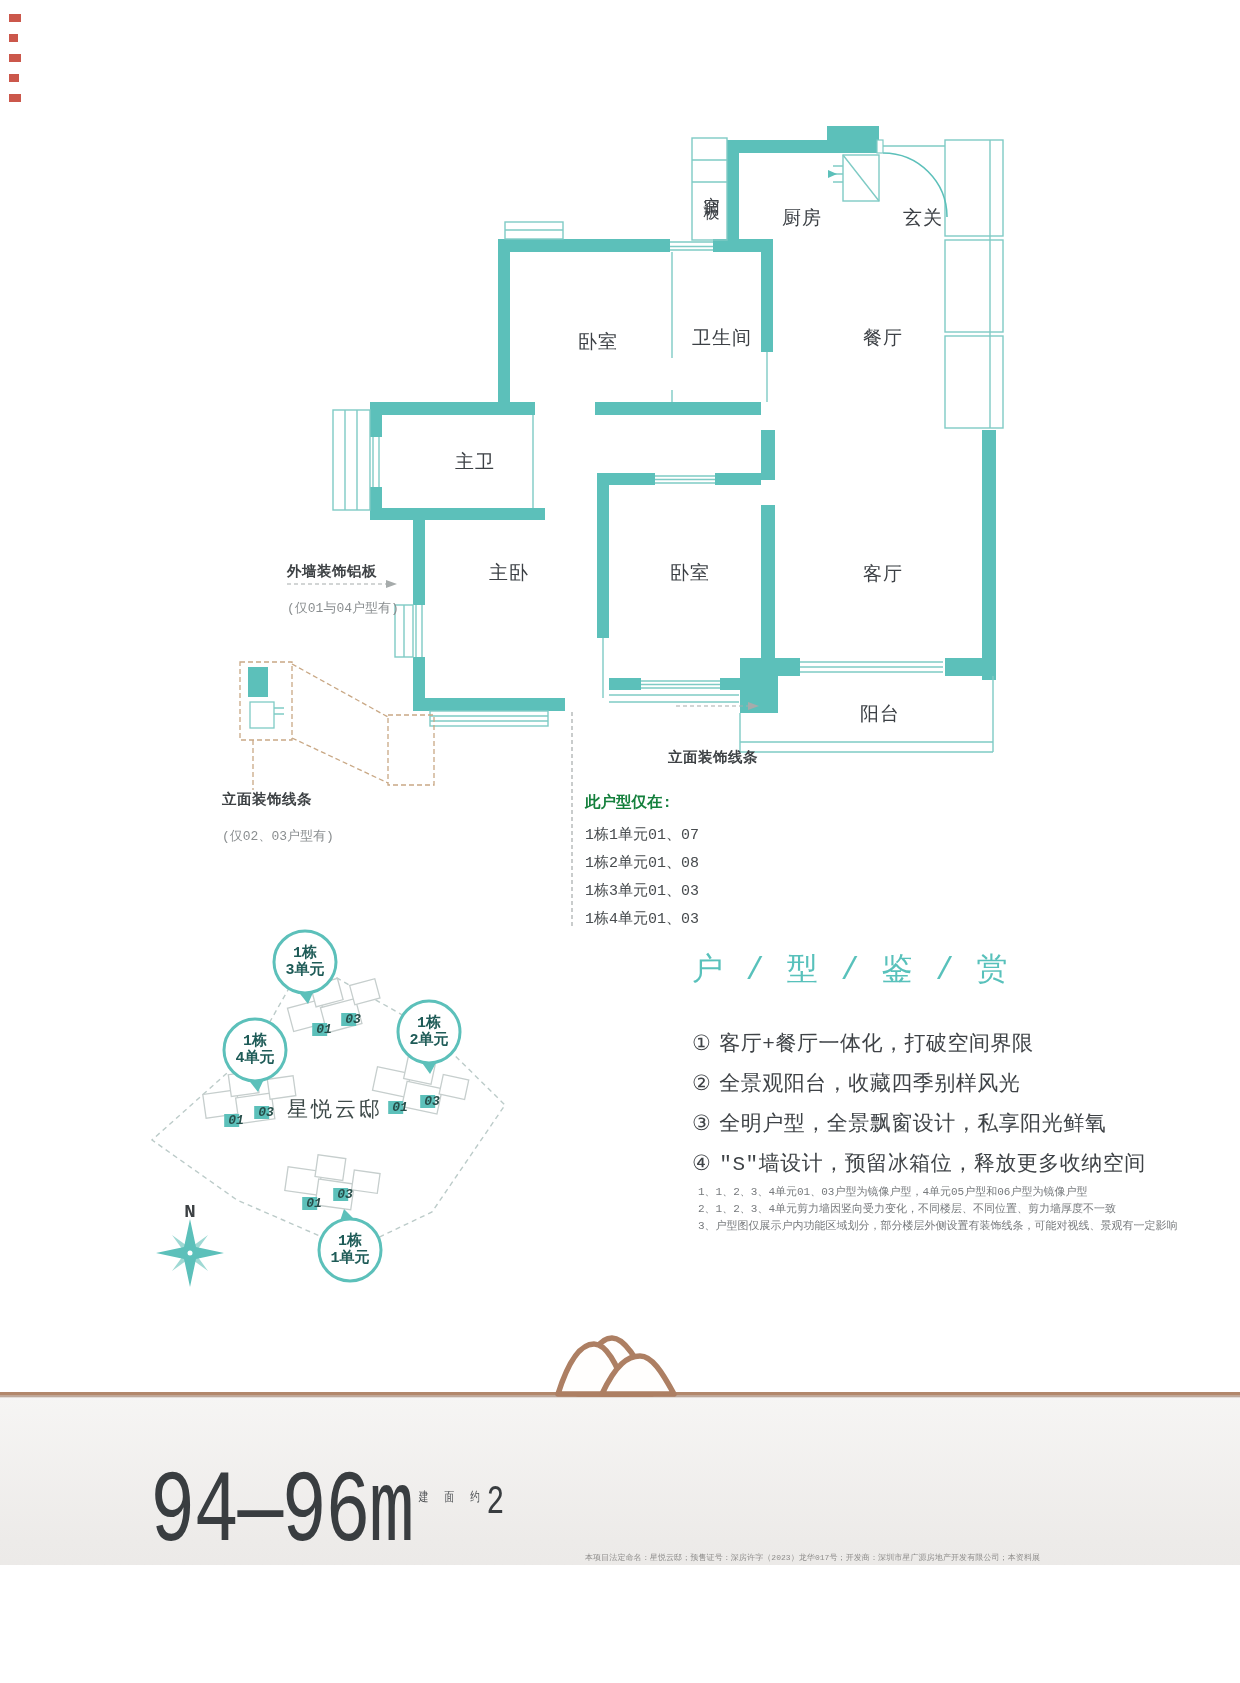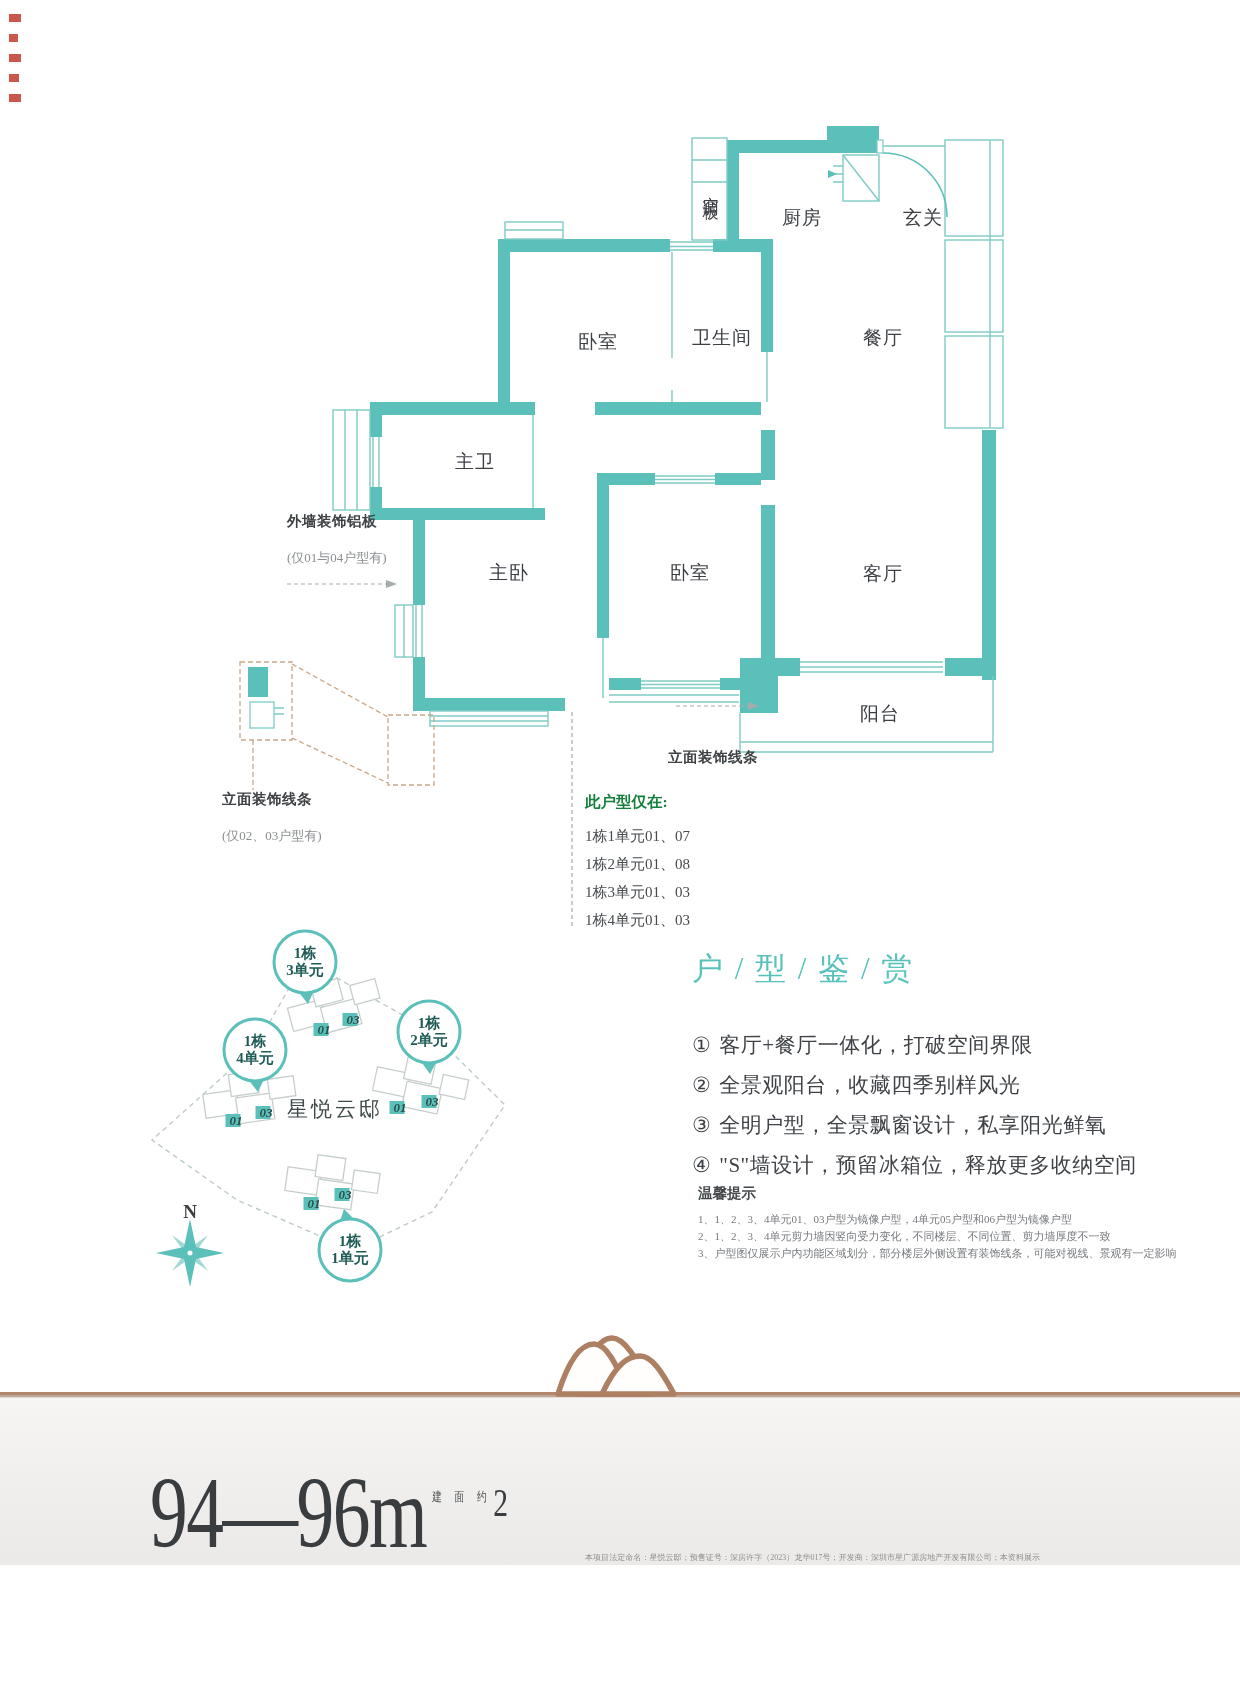--- a/index.html
+++ b/index.html
@@ -1,17 +1,17 @@
 <!DOCTYPE html>
 <html><head>
 <meta charset="utf-8">
 <style>
   html,body{margin:0;padding:0;background:#fff;}
   .page{position:relative;width:1240px;height:1565px;background:#ffffff;overflow:hidden;
-        font-family:Liberation Serif, serif;color:#3B3F42;}
+        font-family:Liberation Mono, monospace;color:#3B3F42;}
   svg.art{position:absolute;left:0;top:0;}
   
   .rlabel{position:absolute;transform:translate(-50%,-50%);font-size:19px;color:#3C4045;
           letter-spacing:1px;white-space:nowrap;font-weight:500;}
   .rlabel.vert{writing-mode:vertical-rl;letter-spacing:4px;font-size:16px;}
   
   .ann{position:absolute;white-space:nowrap;}
   .ann .t{font-size:14.5px;color:#3E4245;font-weight:600;letter-spacing:.5px;}
   .ann .n{font-size:13px;color:#8A8E90;margin-top:18px;}
   .avail{position:absolute;left:585px;top:792px;}
@@ -198,21 +198,21 @@
   <span class="rlabel" style="left:923px;top:218px">玄关</span>
   <span class="rlabel" style="left:598px;top:342px">卧室</span>
   <span class="rlabel" style="left:722px;top:338px">卫生间</span>
   <span class="rlabel" style="left:883px;top:338px">餐厅</span>
   <span class="rlabel" style="left:475px;top:462px">主卫</span>
   <span class="rlabel" style="left:509px;top:573px">主卧</span>
   <span class="rlabel" style="left:690px;top:573px">卧室</span>
   <span class="rlabel" style="left:883px;top:574px">客厅</span>
   <span class="rlabel" style="left:880px;top:714px">阳台</span>
 
-  <div class="ann" style="left:287px;top:512px">
+  <div class="ann" style="left:287px;top:562px">
     <div class="t">外墙装饰铝板</div>
     <div class="n">(仅01与04户型有)</div>
   </div>
   <div class="ann" style="left:222px;top:790px">
     <div class="t">立面装饰线条</div>
     <div class="n">(仅02、03户型有)</div>
   </div>
   <div class="ann" style="left:668px;top:748px">
     <div class="t">立面装饰线条</div>
   </div>
@@ -267,21 +267,20 @@
     <div class="row">
       <span class="num">③</span>
       <span>全明户型，全景飘窗设计，私享阳光鲜氧</span>
     </div>
     <div class="row">
       <span class="num">④</span>
       <span>"S"墙设计，预留冰箱位，释放更多收纳空间</span>
     </div>
   </div>
   <div class="tips">
-    <div class="t">温馨提示</div>
     <div class="i">1、1、2、3、4单元01、03户型为镜像户型，4单元05户型和06户型为镜像户型</div>
     <div class="i">2、1、2、3、4单元剪力墙因竖向受力变化，不同楼层、不同位置、剪力墙厚度不一致</div>
     <div class="i">3、户型图仅展示户内功能区域划分，部分楼层外侧设置有装饰线条，可能对视线、景观有一定影响</div>
   </div>
 
   <div class="area">
     <span class="big">94</span>
     <span class="big">—</span>
     <span class="big">96</span>
     <span class="big">m</span>

